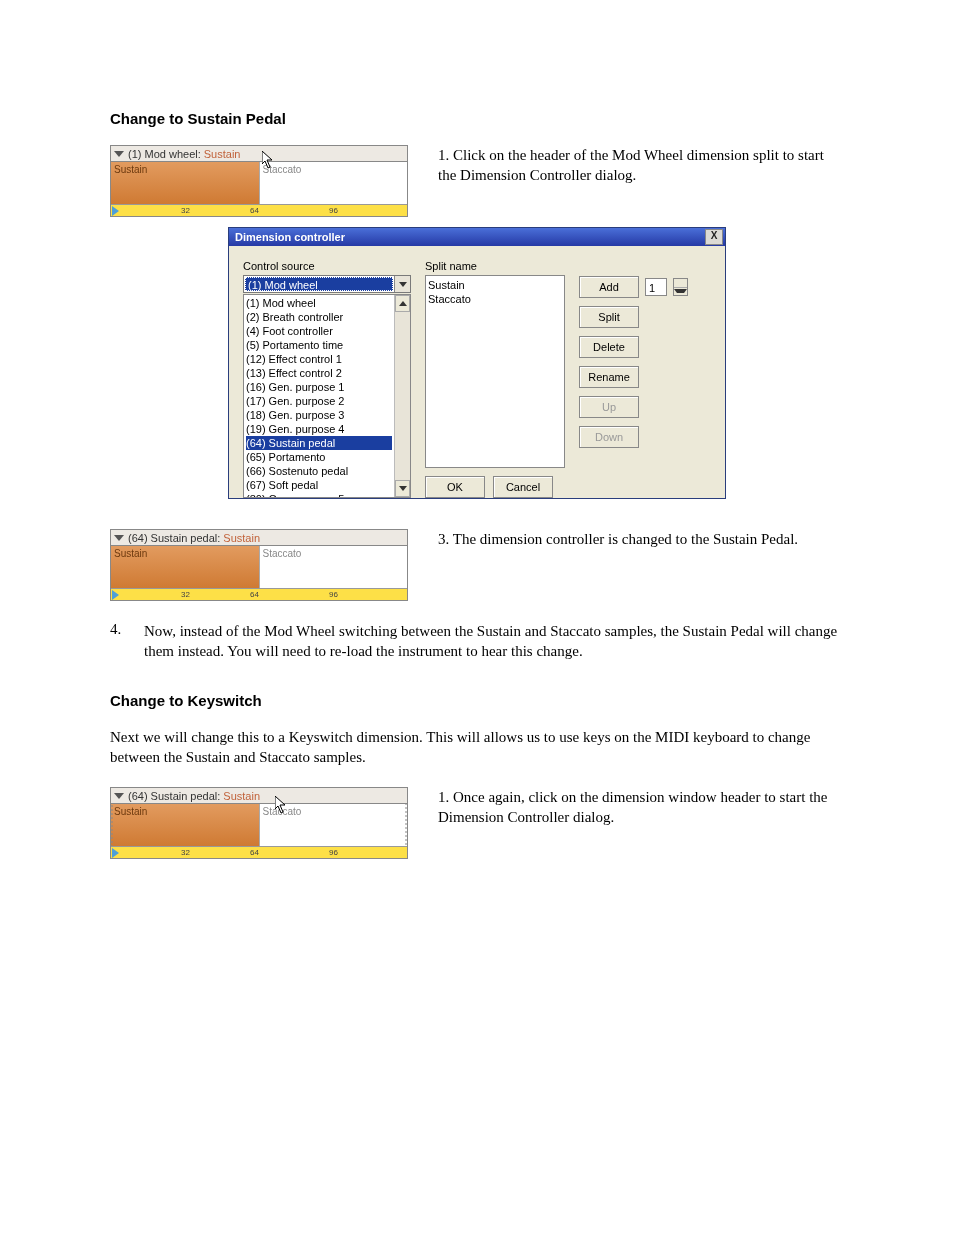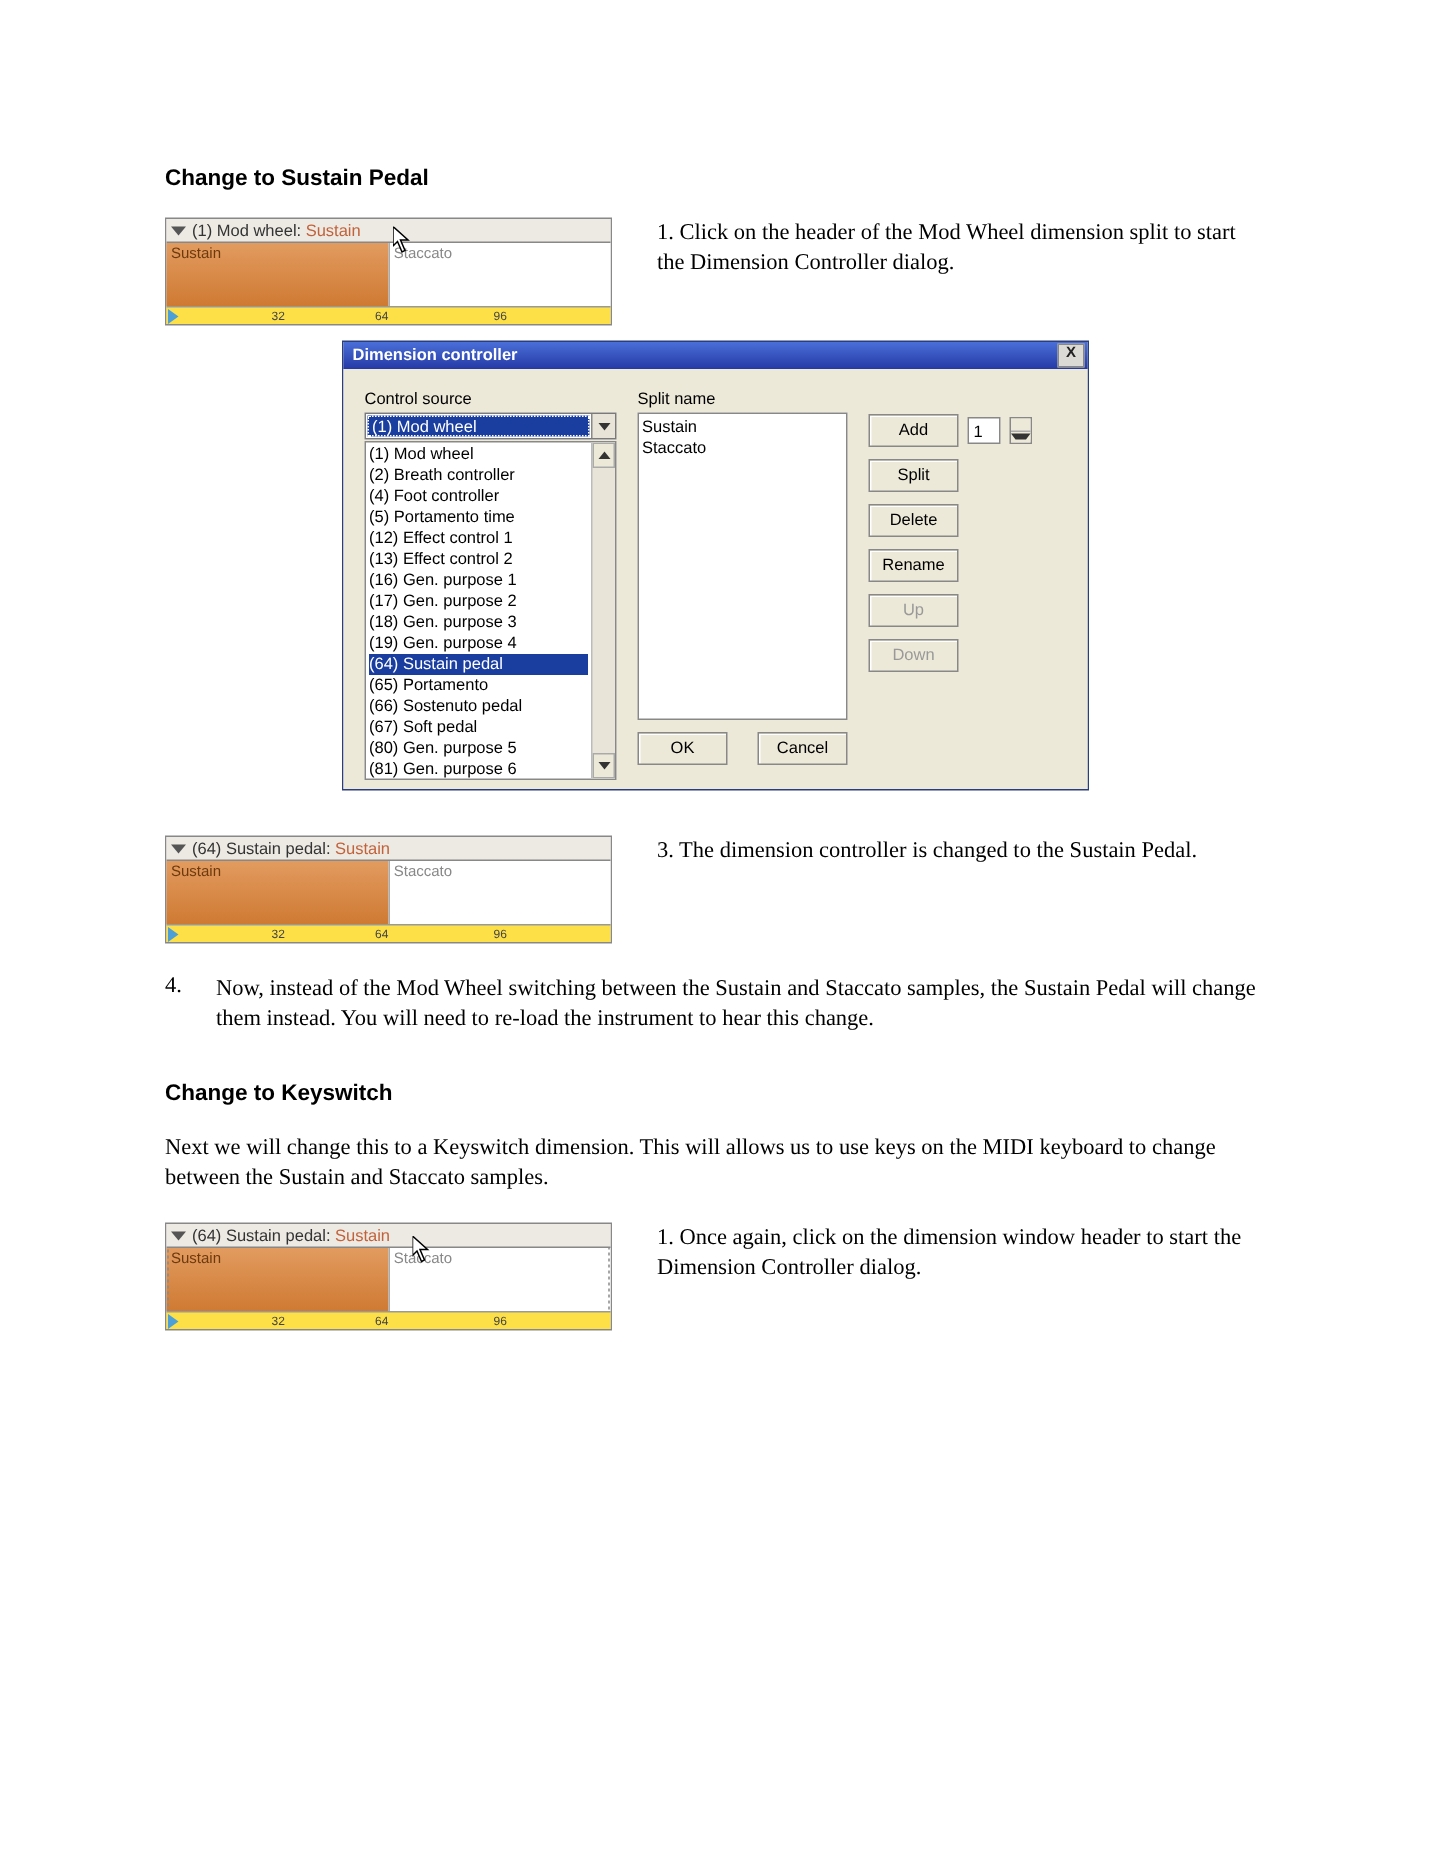--- a/index.html
+++ b/index.html
@@ -146,21 +146,21 @@
     text-align:center;
     font-weight:bold;
     margin-right:2px;
     color:#222;
   }
   .dlg-body{
     background:#ece9d8;
     padding:14px 14px 0 14px;
     display:flex;
     gap:12px;
-    height:280px;
+    height:252px;
     box-sizing:border-box;
     overflow:hidden;
   }
   .dlg-col{display:flex;flex-direction:column;}
   .dlg-label{font-size:11px;margin-bottom:3px;white-space:nowrap;}
   .combo{
     display:flex;align-items:center;
     width:168px;height:18px;
     border:1px solid #7a7a7a;background:#fff;
     box-sizing:border-box;
@@ -198,21 +198,21 @@
   }
   .sb-btn{height:15px;border:1px solid #aaa;background:#ece9d8;display:flex;align-items:center;justify-content:center;}
   .sb-btn .u{width:0;height:0;border-left:4px solid transparent;border-right:4px solid transparent;border-bottom:5px solid #333;}
   .sb-btn .d{width:0;height:0;border-left:4px solid transparent;border-right:4px solid transparent;border-top:5px solid #333;}
   .sb-track{flex:1;}
   .splitbox{
     width:140px;height:205px;border:1px solid #888;background:#fff;
     padding:2px; box-sizing:border-box;
   }
   .splitbox div{height:14px;line-height:14px;}
-  .okcancel{margin-top:8px;display:flex;gap:20px;}
+  .okcancel{margin-top:8px;display:flex;gap:8px;}
   .winbtn{
     width:58px;height:20px;
     border:1px solid #888;background:#ece9d8;
     font-size:11px;display:flex;align-items:center;justify-content:center;
     box-shadow:inset 1px 1px 0 #fff;
   }
   .winbtn.disabled{color:#999;}
   .rightbtns{display:flex;flex-direction:column;gap:8px;align-items:flex-start;}
   .btnrow{display:flex;gap:6px;align-items:center;}
   .numfield{

